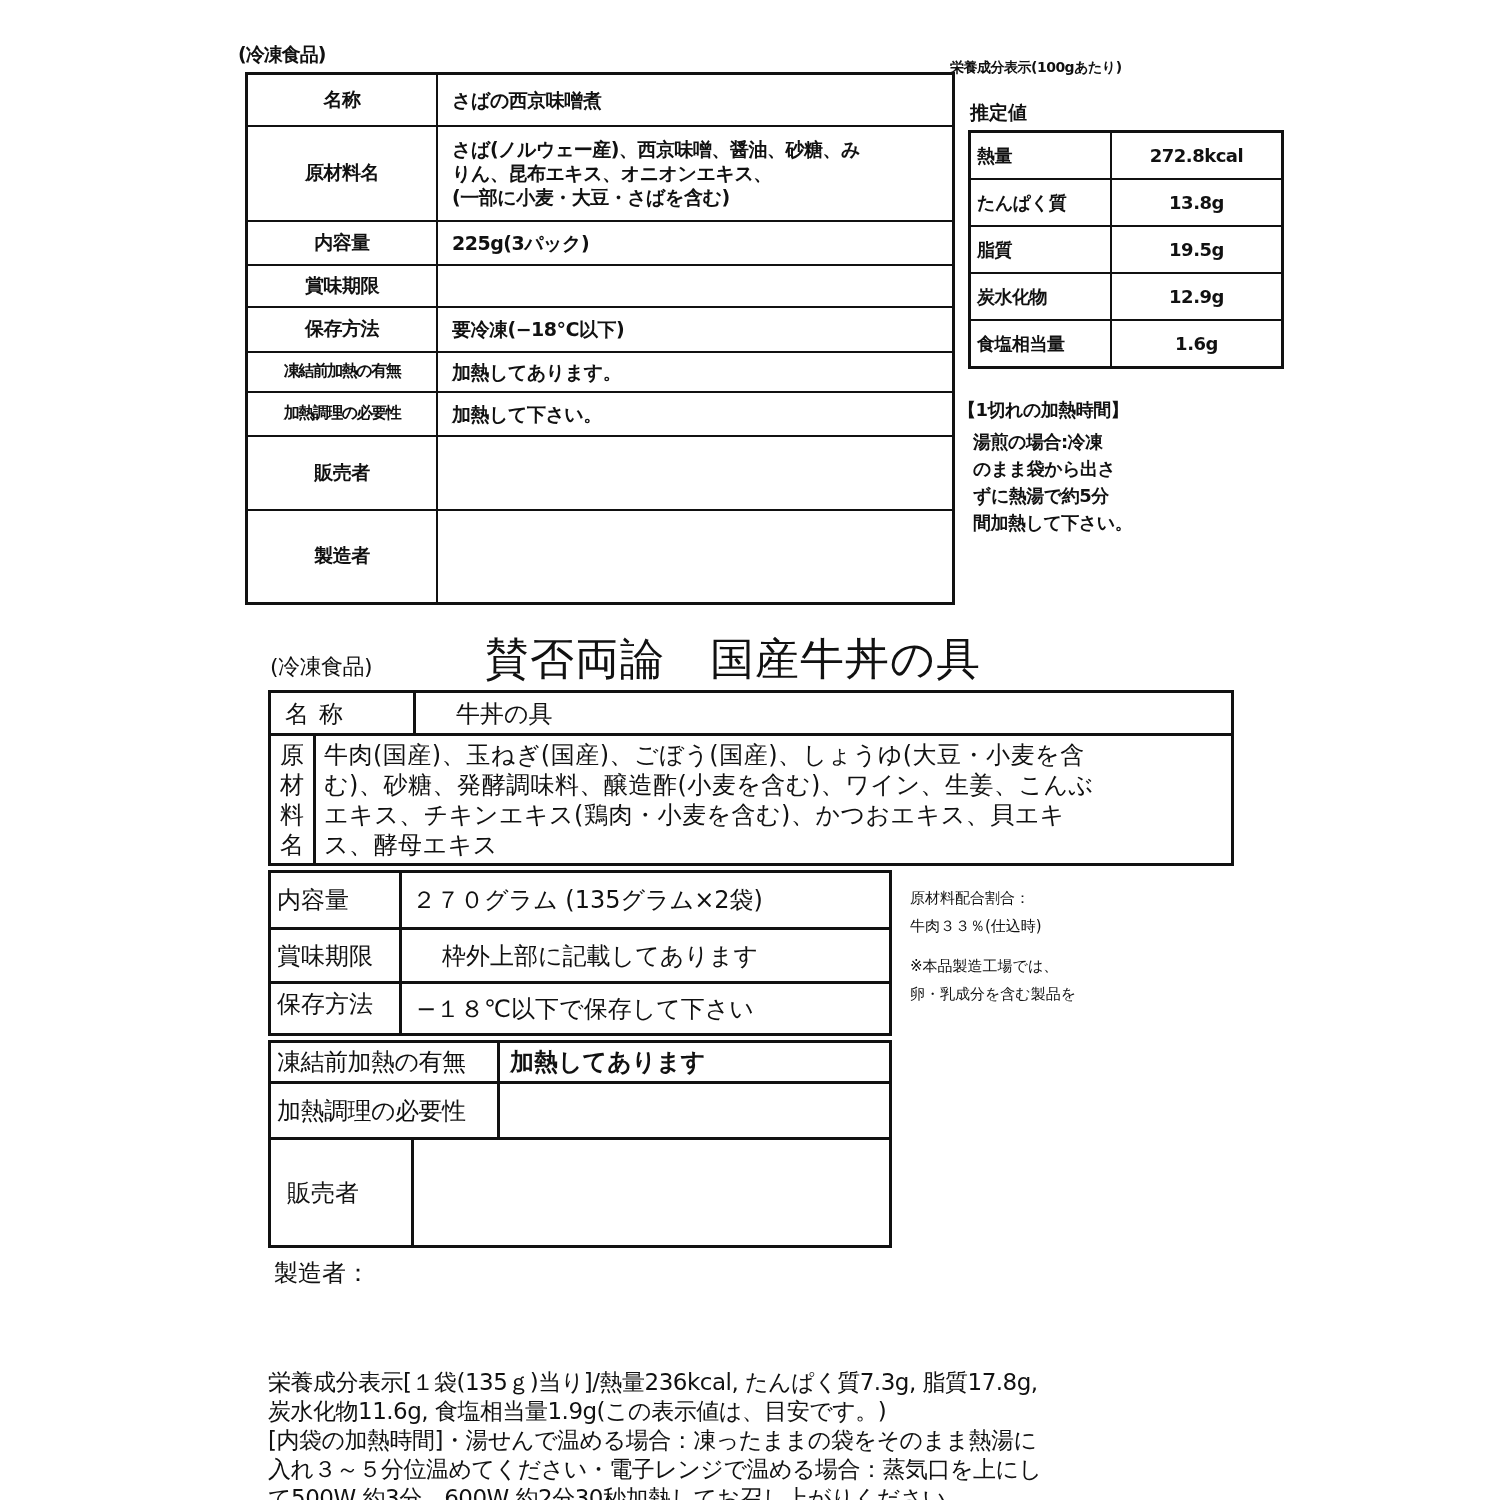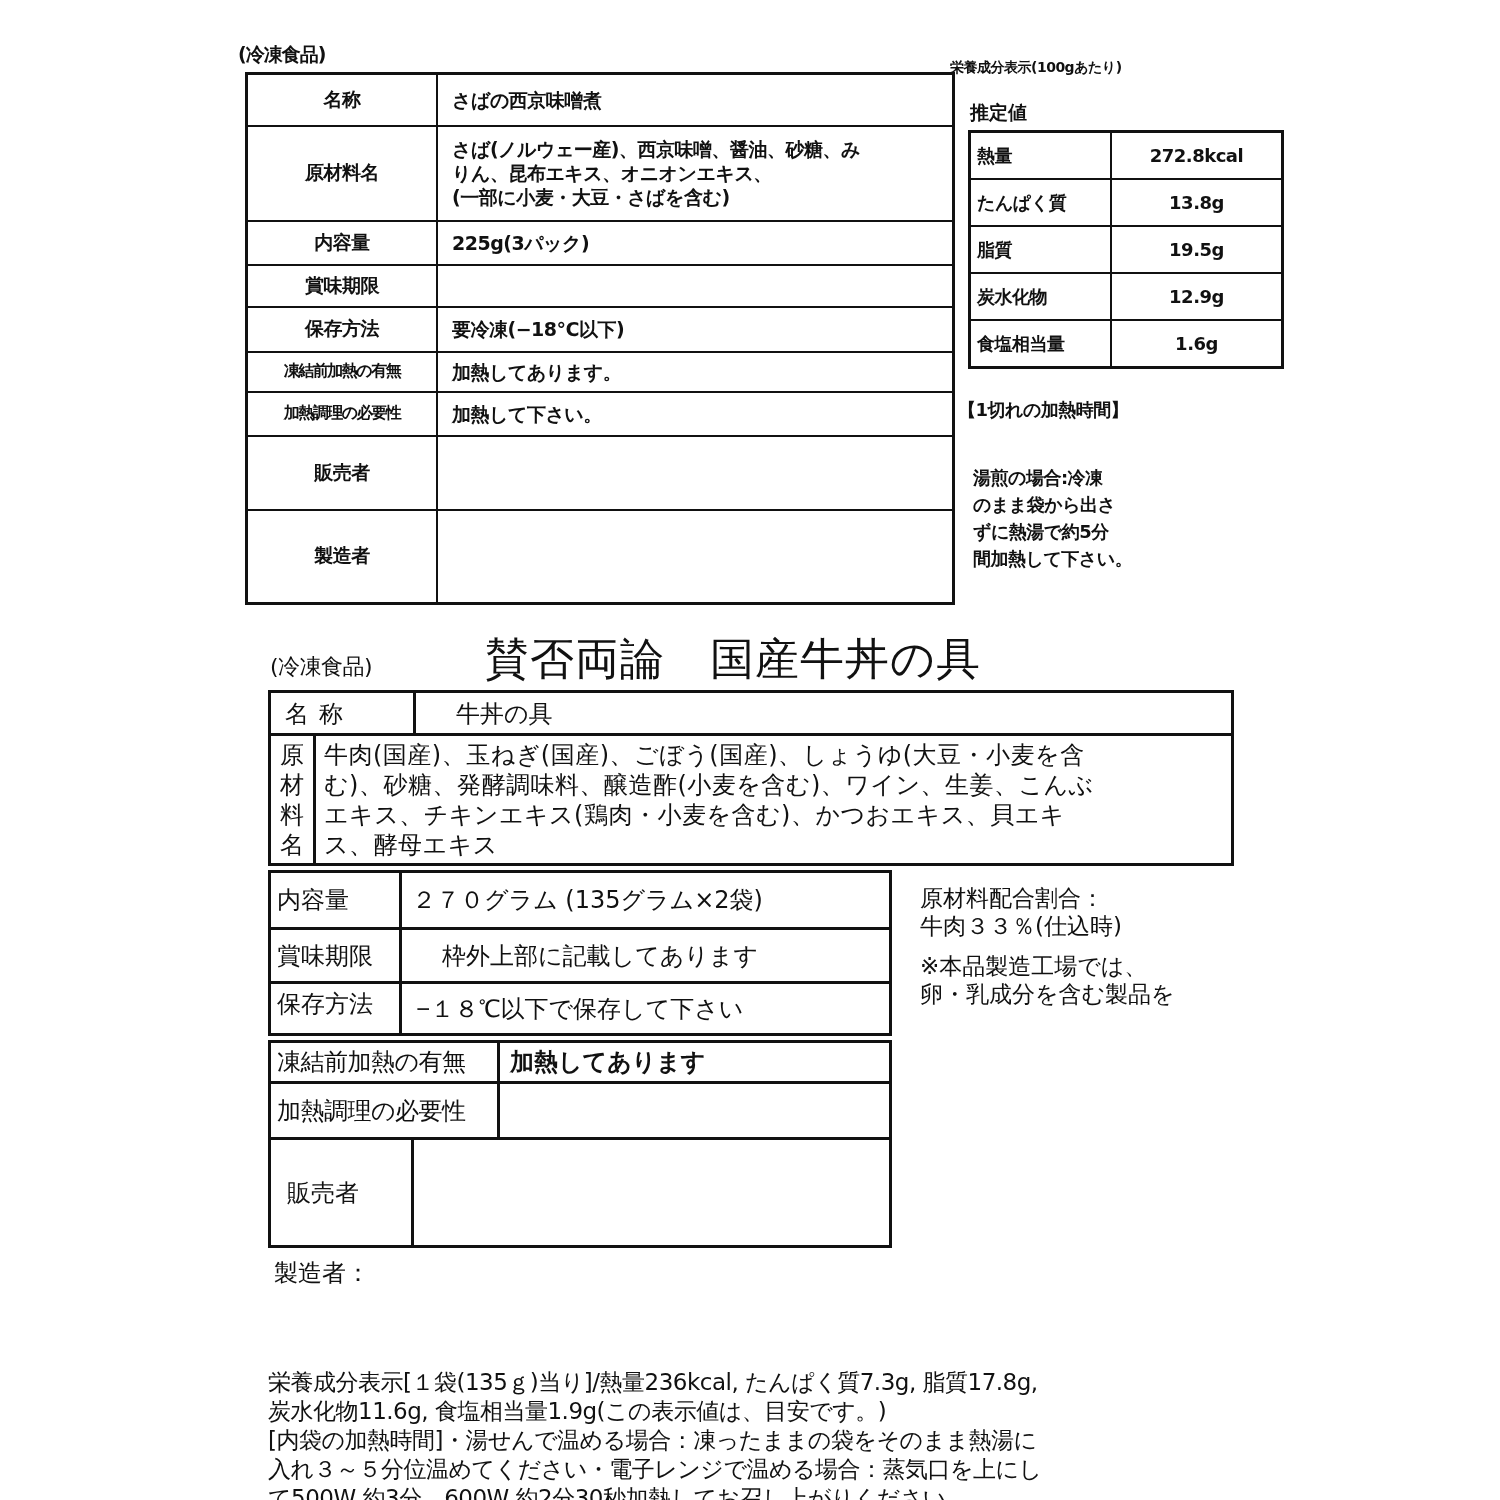--- a/index.html
+++ b/index.html
@@ -15,44 +15,44 @@
   #l1-table td.v { padding-left:14px; line-height:24px; letter-spacing:-0.5px; }
 
   #l1-nut-title { left:950px; top:59px; font-size:14px; font-weight:bold; letter-spacing:-0.5px; }
   #l1-nut-sub { left:970px; top:100px; font-size:19px; font-weight:bold; }
   #l1-nut { left:968px; top:130px; width:316px; border:3px solid #111; border-collapse:collapse; }
   #l1-nut td { border:2px solid #111; height:43px; font-weight:bold; font-size:18px; letter-spacing:-0.5px; }
   #l1-nut td.k { width:132px; padding-left:6px; }
   #l1-nut td.v { text-align:center; }
 
   #l1-heat-title { left:958px; top:398px; font-size:18px; font-weight:bold; letter-spacing:-0.5px; }
-  #l1-heat-body { left:973px; top:428px; width:200px; font-size:18px; font-weight:bold; line-height:27px; letter-spacing:-0.5px;margin-top:36px; }
+  #l1-heat-body { left:973px; top:428px; width:200px; font-size:18px; font-weight:bold; line-height:27px; letter-spacing:-0.5px; }
 
   
   #l2-cat { left:270px; top:652px; font-size:22px; letter-spacing:-0.5px; }
   #l2-title { left:485px; top:630px; font-size:44px; letter-spacing:1px; }
   .l2box { border:3px solid #111; box-sizing:border-box; }
   #l2-name { left:268px; top:690px; width:966px; height:46px; display:flex; }
   #l2-name .k { width:128px; border-right:3px solid #111; font-size:24px; padding-left:14px; line-height:42px; letter-spacing:10px; }
   #l2-name .v { padding-left:40px; font-size:24px; line-height:42px; }
   #l2-ing { left:268px; top:736px; width:966px; height:130px; display:flex; }
   #l2-ing .k { width:42px; border-right:3px solid #111; font-size:24px; line-height:30px; text-align:center; padding-top:4px; }
   #l2-ing .v { flex:1; padding:4px 6px 0 8px; font-size:24px; line-height:30px; letter-spacing:0.5px; }
 
   .l2row { position:absolute; left:268px; width:624px; display:flex; border:3px solid #111; box-sizing:border-box; font-size:24px; }
   .l2row .k { border-right:3px solid #111; padding-left:6px; display:flex; align-items:center; }
   .l2row .v { padding-left:10px; display:flex; align-items:center; }
   #l2-r1 { top:870px; height:60px; } #l2-r1 .k { width:122px; }
   #l2-r2 { top:930px; height:54px; border-top:none; } #l2-r2 .k { width:122px; } #l2-r2 .v { padding-left:40px; }
-  #l2-r3 { top:984px; height:52px; border-top:none; } #l2-r3 .k { width:122px; align-items:flex-start; padding-top:4px; } #l2-r3 .v { padding-left:14px;font-family:Liberation Mono, monospace; }
+  #l2-r3 { top:984px; height:52px; border-top:none; } #l2-r3 .k { width:122px; align-items:flex-start; padding-top:4px; } #l2-r3 .v { padding-left:14px; }
   #l2-r4 { top:1040px; height:44px; } #l2-r4 .k { width:220px; letter-spacing:-0.5px; } #l2-r4 .v { padding-left:10px;font-weight:bold; }
   #l2-r5 { top:1084px; height:56px; border-top:none; } #l2-r5 .k { width:220px; letter-spacing:-0.5px; } #l2-r5 .v { padding-left:8px; font-size:26px; }
   #l2-r6 { top:1140px; height:108px; border-top:none; } #l2-r6 .k { width:124px; padding-left:16px; }
 
-  #l2-side { left:910px; top:884px; width:330px; font-size:23px; line-height:28px;margin-left:10px; }
+  #l2-side { left:910px; top:884px; width:330px; font-size:15px; line-height:28px; }
   #l2-side p { margin:0; }
   #l2-side .gap { height:12px; }
   #l2-maker { left:274px; top:1257px; font-size:24px; }
   #l2-notes { left:268px; top:1336px; width:980px; font-size:23px; line-height:29px; letter-spacing:-0.5px;margin-top:32px; }
   #l2-notes p { margin:0; white-space:nowrap; }
 </style>
 </head>
 <body>
 
 <div class="abs" id="l1-cat">(冷凍食品)</div>

